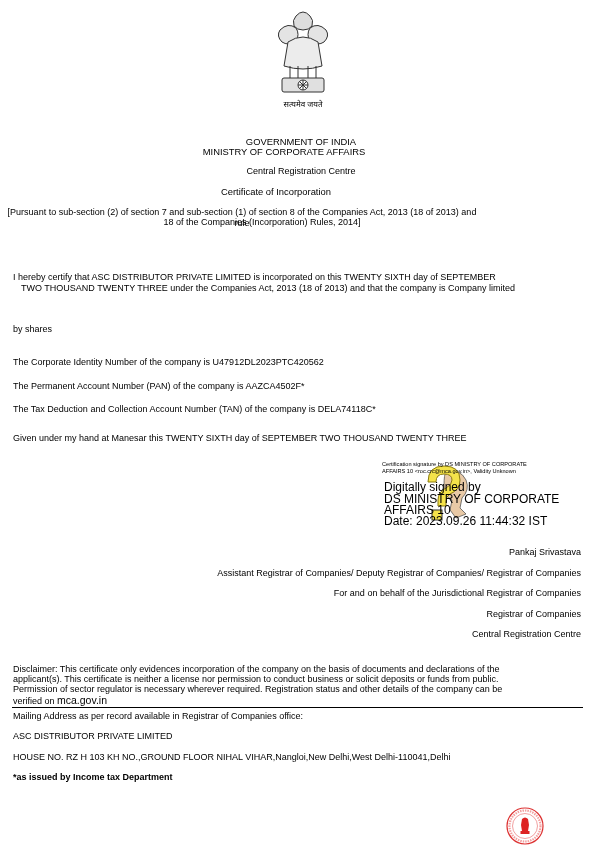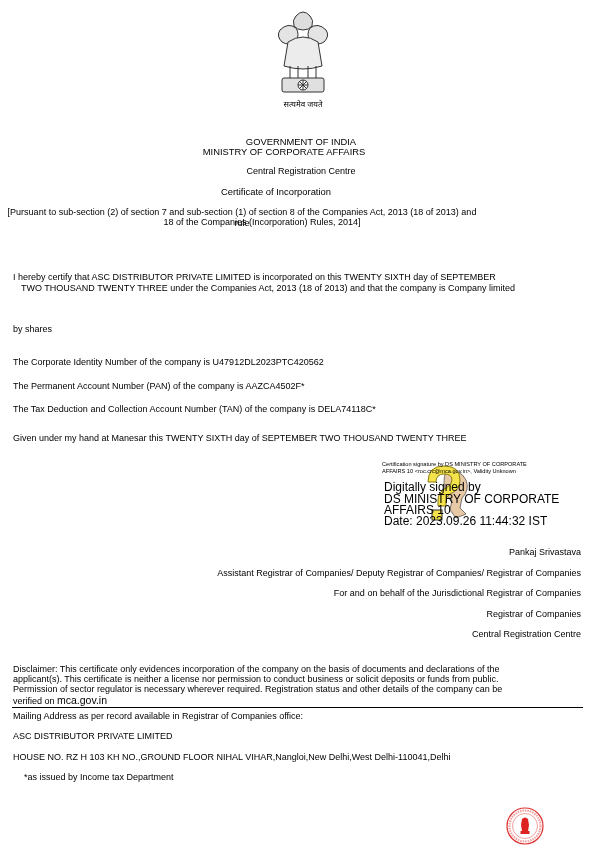--- a/index.html
+++ b/index.html
@@ -84,21 +84,21 @@
 <div class="abs t9" style="left:13px;top:674px;">applicant(s). This certificate is neither a license nor permission to conduct business or solicit deposits or funds from public.</div>
 <div class="abs t9" style="left:13px;top:684px;">Permission of sector regulator is necessary wherever required. Registration status and other details of the company can be</div>
 <div class="abs t9" style="left:13px;top:695px;">
   <span>verified on </span><span style="font-size:10.5px;">mca.gov.in</span>
 </div>
 <hr class="rule" style="left:12px;top:707px;width:571px;">
 
 <div class="abs t9" style="left:13px;top:711px;text-align:center;">Mailing Address as per record available in Registrar of Companies office:</div>
 <div class="abs t9" style="left:13px;top:731px;">ASC DISTRIBUTOR PRIVATE LIMITED</div>
 <div class="abs t9" style="left:13px;top:752px;">HOUSE NO. RZ H 103 KH NO.,GROUND FLOOR NIHAL VIHAR,Nangloi,New Delhi,West Delhi-110041,Delhi</div>
-<div class="abs t9" style="left:24px;top:772px;">*as issued by Income tax Department</div>
+<div class="abs t9" style="left:13px;top:772px;font-weight:bold;">*as issued by Income tax Department</div>
 
 <div id="seal" class="abs">
   <svg width="40" height="40" viewBox="0 0 40 40">
     <circle cx="20" cy="20" r="18" fill="#fff" stroke="#d33" stroke-width="1.2"></circle>
     <circle cx="20" cy="20" r="12.5" fill="none" stroke="#e88" stroke-width="0.8"></circle>
     <circle cx="20" cy="20" r="15.5" fill="none" stroke="#f2a0a0" stroke-width="2.2" stroke-dasharray="1.5 1"></circle>
     <path d="M17 13 q3 -3 6 0 l1 6 l-1 6 h-6 l-1 -6z" fill="#d22"></path>
     <rect x="15.5" y="25" width="9" height="3" fill="#d22"></rect>
   </svg>
 </div>

